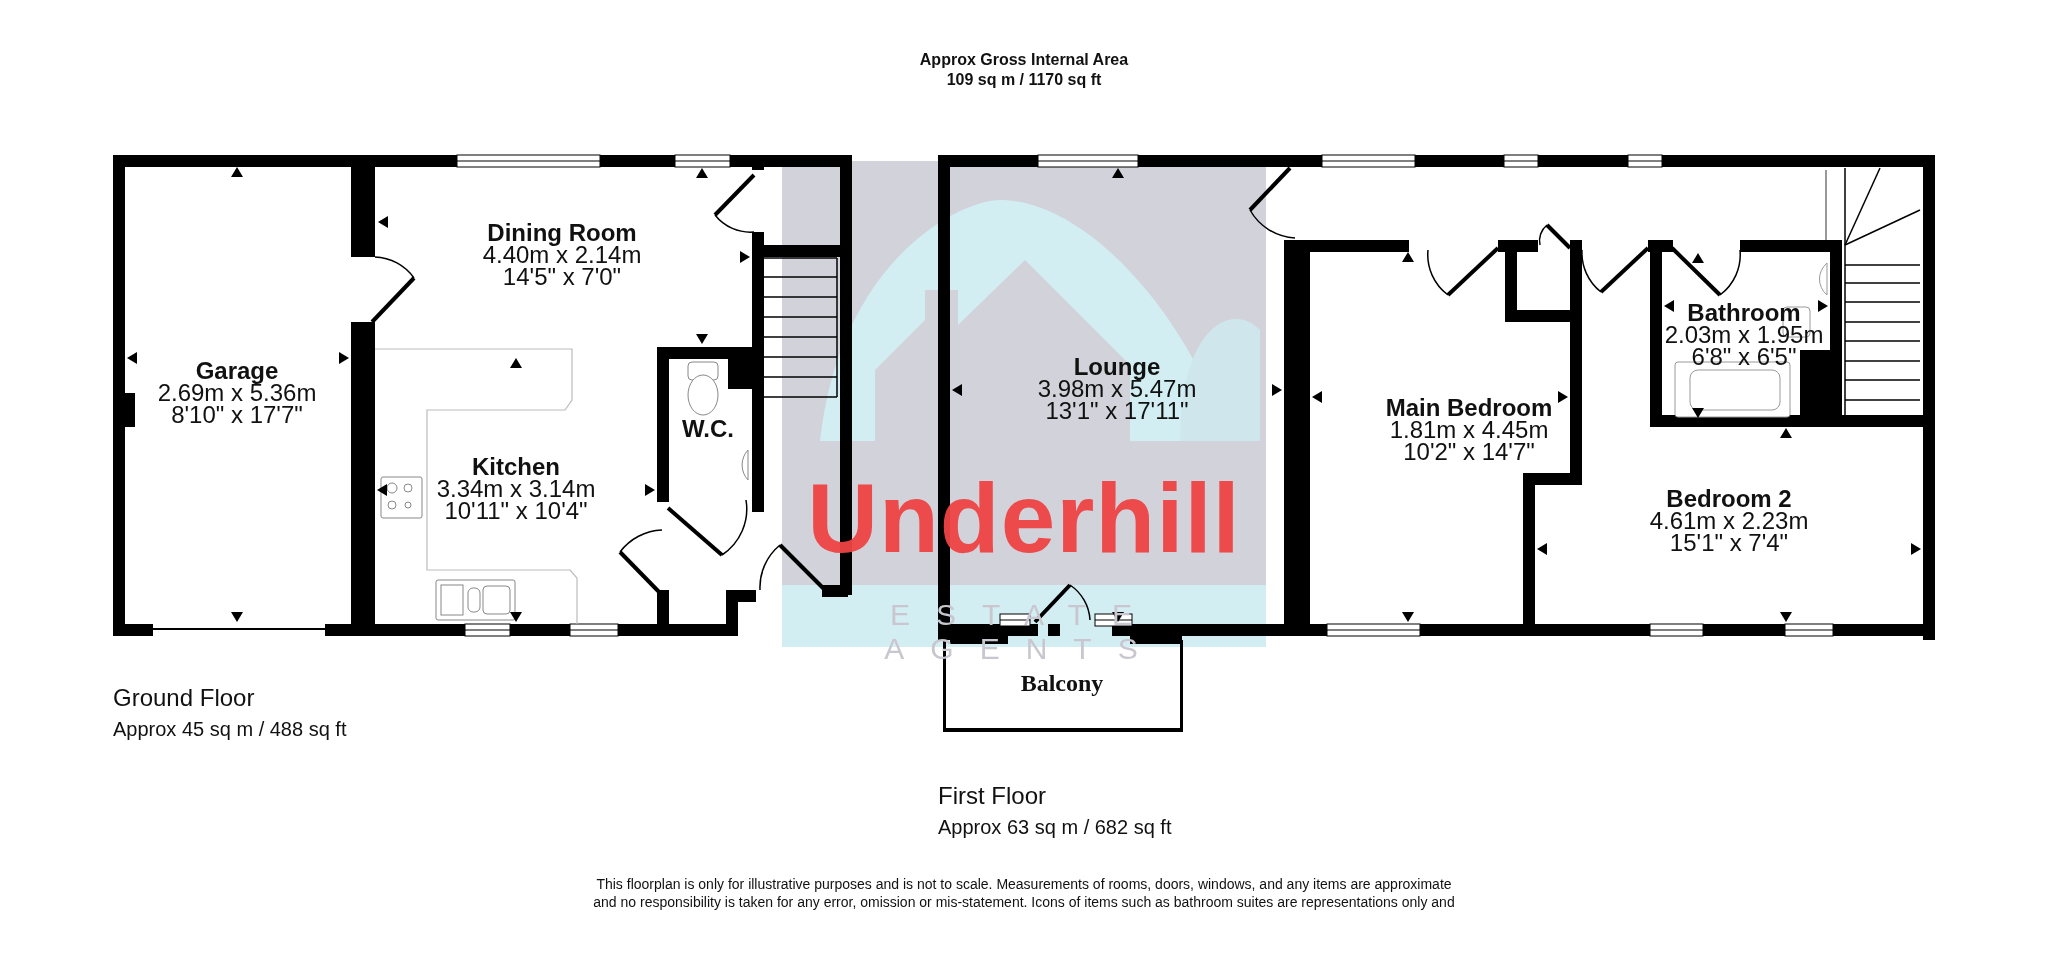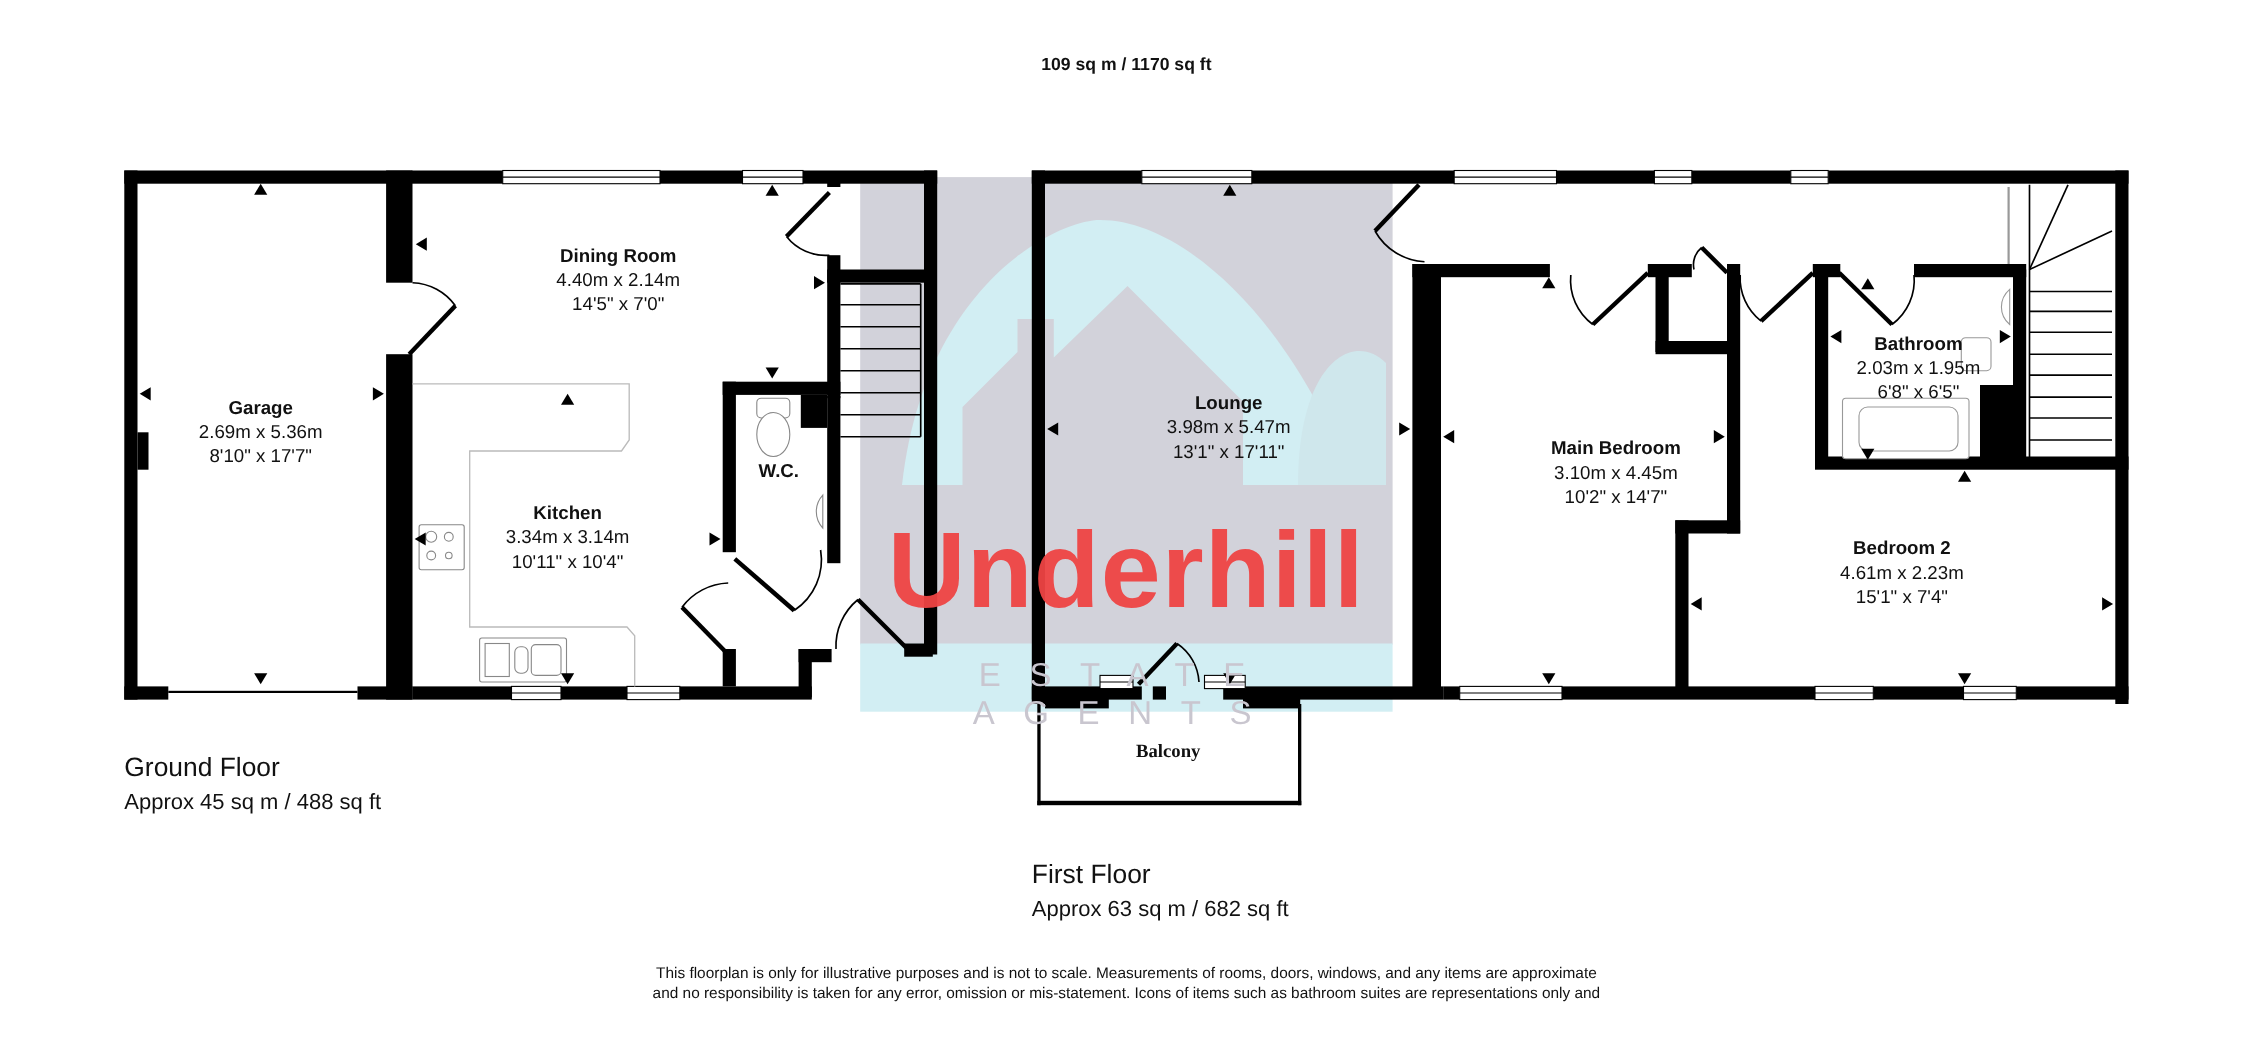--- a/index.html
+++ b/index.html
@@ -1,32 +1,33 @@
 <!DOCTYPE html>
 <html><head>
 <meta charset="utf-8">
 <style>
   html, body { margin: 0; padding: 0; background: #ffffff; }
   body { width: 2048px; height: 958px; position: relative; overflow: hidden;
          font-family: "Liberation Sans", sans-serif; color: #111; }
   .abs { position: absolute; }
   .hdr { left: 0; width: 2048px; top: 50px; text-align: center; font-weight: bold; font-size: 16px; line-height: 20px; }
   svg#plan { position: absolute; left: 0; top: 0; }
-  .room-label { position: absolute; text-align: center; transform: translateX(-50%); white-space: nowrap; line-height: 22px; font-size: 17px; }
+  .room-label { position: absolute; text-align: center; transform: translateX(-50%); white-space: nowrap; line-height: 22px; font-size: 24px; }
   .room-label .nm { font-weight: bold; }
   .floor-title { font-size: 24px; }
   .floor-area { font-size: 20px; font-weight: normal; margin-top: 6px; }
   .disclaimer { left: 0; width: 2048px; top: 875px; text-align: center; font-size: 14px; line-height: 18px; color: #111; }
   .wm-text { position: absolute; left: 782px; width: 484px; text-align: center; color: #ef4444; font-size: 98px; font-weight: bold; letter-spacing: 1px; top: 468px; line-height: 100px; opacity: 0.95; }
   .wm-sub { position: absolute; left: 782px; width: 484px; text-align: center; color: #c9c6cf; font-size: 30px; letter-spacing: 26px; top: 598px; line-height: 34px; }
 </style>
 </head>
 <body>
 
 <div class="abs hdr">
+  <div>Approx Gross Internal Area</div>
   <div>109 sq m / 1170 sq ft</div>
 </div>
 
 <svg id="plan" width="2048" height="958" viewBox="0 0 2048 958">
 
   <g>
     <rect x="782" y="161" width="484" height="425" fill="#d2d2da"></rect>
     <rect x="782" y="585" width="484" height="62" fill="#d2eef3"></rect>
 
     <path d="M820 441 A 200 210 0 0 1 1120 441 Z" fill="#d2eef3" opacity="0.9"></path>
@@ -274,21 +275,21 @@
   <div class="nm">W.C.</div>
 </div>
 
 <div class="room-label" style="left:1117px; top:356px;">
   <div class="nm">Lounge</div>
   <div>3.98m x 5.47m</div>
   <div>13'1" x 17'11"</div>
 </div>
 <div class="room-label" style="left:1440px; top:397px;margin-left:29px;">
   <div class="nm">Main Bedroom</div>
-  <div>3.10m x 4.45m</div>
+  <div>1.81m x 4.45m</div>
   <div>10'2" x 14'7"</div>
 </div>
 <div class="room-label" style="left:1744px; top:302px;">
   <div class="nm">Bathroom</div>
   <div>2.03m x 1.95m</div>
   <div>6'8" x 6'5"</div>
 </div>
 <div class="room-label" style="left:1729px; top:488px;">
   <div class="nm">Bedroom 2</div>
   <div>4.61m x 2.23m</div>

